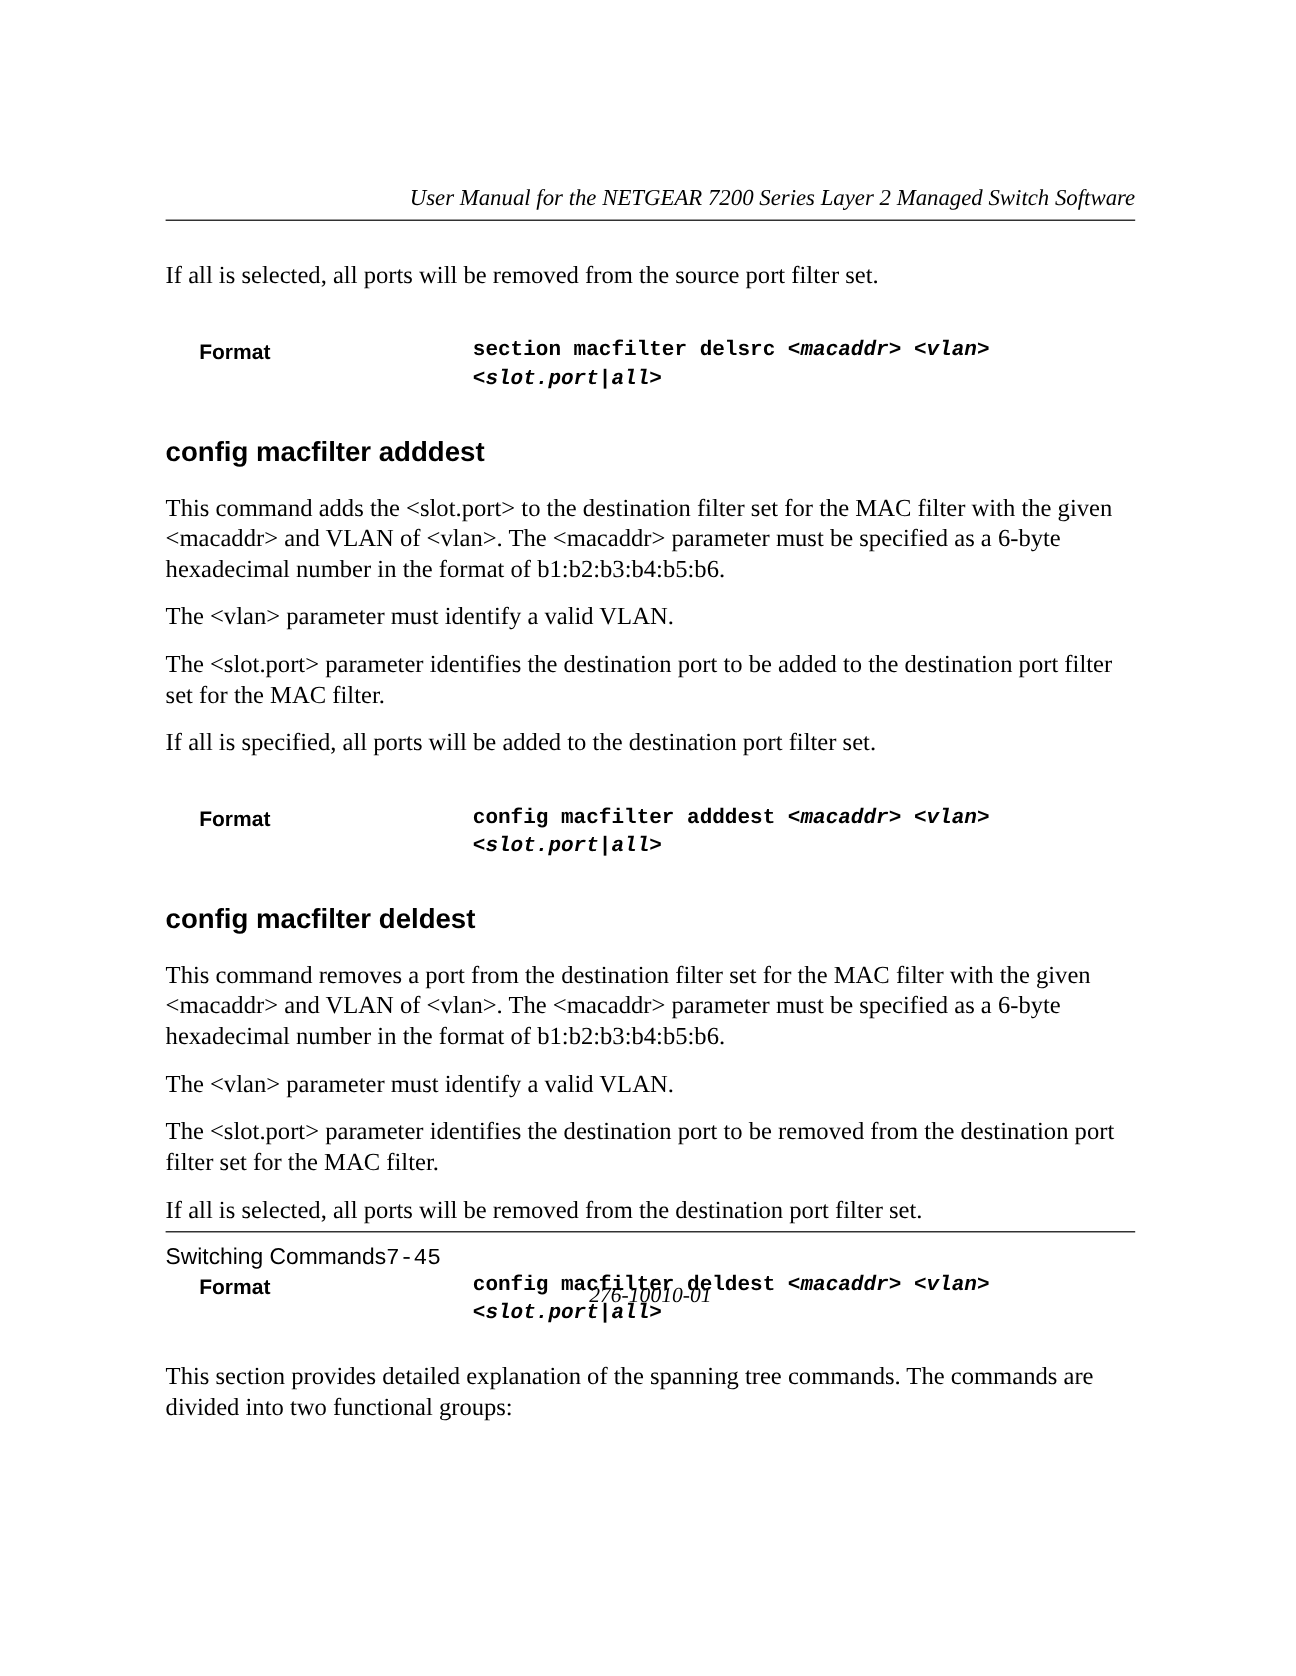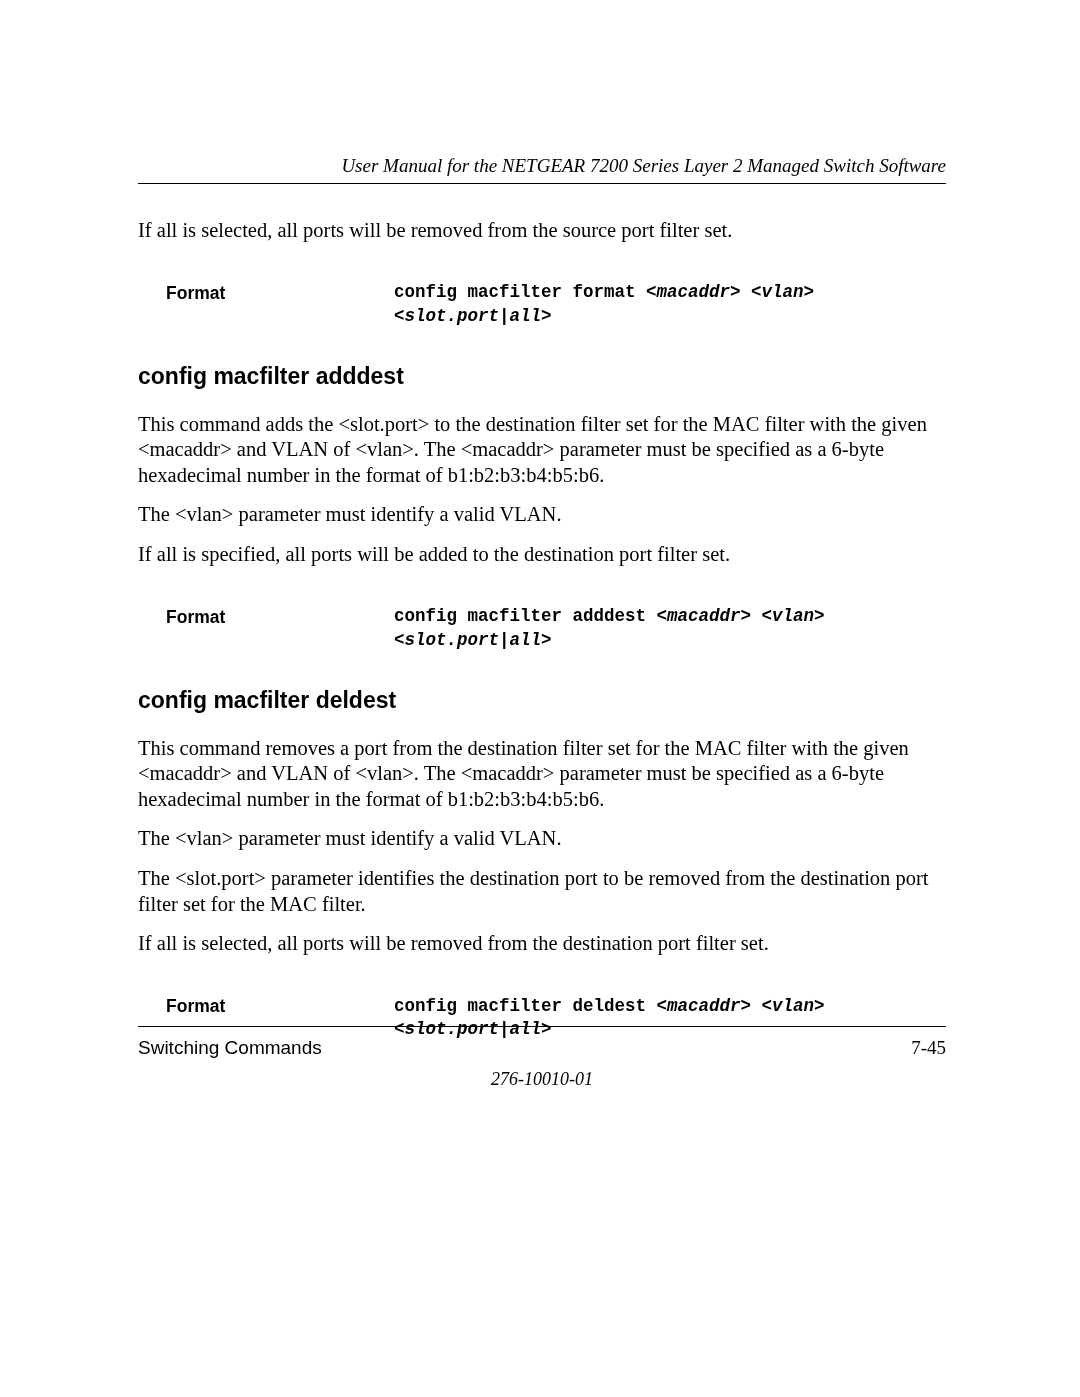--- a/index.html
+++ b/index.html
@@ -77,29 +77,28 @@
     left: 138px;
     right: 134px;
     top: 1026px;
   }
   .footer-rule {
     border-top: 1.5px solid #000;
     margin-bottom: 10px;
   }
   .footer-row {
     display: flex;
-    justify-content: space-between;
     font-size: 19px;
     font-family: Arial, Helvetica, sans-serif;
   }
   .footer-left {
     font-family: Arial, Helvetica, sans-serif;
   }
   .footer-right {
-    font-family: Liberation Serif, serif;
+    font-family: Liberation Mono, monospace;
   }
   .doc-code {
     text-align: center;
     font-style: italic;
     font-family: "Times New Roman", Times, serif;
     font-size: 18px;
     margin-top: 10px;
   }
 </style>
 </head>
@@ -107,28 +106,29 @@
 
 <div class="page">
 
   <div class="header-line">User Manual for the NETGEAR 7200 Series Layer 2 Managed Switch Software</div>
 
   <p class="body-p">If all is selected, all ports will be removed from the source port filter set.</p>
 
   <div class="fmt-row">
     <div class="fmt-label">Format</div>
     <div class="fmt-cmd">
-      <span>config macfilter format </span><span class="arg">&lt;macaddr&gt;</span><span> </span><span class="arg">&lt;vlan&gt;</span><br><span class="arg">&lt;slot.port|all&gt;</span>
+      <span>section macfilter delsrc </span><span class="arg">&lt;macaddr&gt;</span><span> </span><span class="arg">&lt;vlan&gt;</span><br><span class="arg">&lt;slot.port|all&gt;</span>
     </div>
   </div>
 
   <div class="h3">config macfilter adddest</div>
 
   <p class="body-p">This command adds the &lt;slot.port&gt; to the destination filter set for the MAC filter with the given &lt;macaddr&gt; and VLAN of &lt;vlan&gt;.   The &lt;macaddr&gt; parameter must be specified as a 6-byte hexadecimal number in the format of b1:b2:b3:b4:b5:b6.</p>
   <p class="body-p">The &lt;vlan&gt; parameter must identify a valid VLAN.</p>
+  <p class="body-p">The &lt;slot.port&gt; parameter identifies the destination port to be added to the destination port filter set for the MAC filter.</p>
   <p class="body-p">If all is specified, all ports will be added to the destination port filter set.</p>
 
   <div class="fmt-row">
     <div class="fmt-label">Format</div>
     <div class="fmt-cmd">
       <span>config macfilter adddest </span><span class="arg">&lt;macaddr&gt;</span><span> </span><span class="arg">&lt;vlan&gt;</span><br><span class="arg">&lt;slot.port|all&gt;</span>
     </div>
   </div>
 
   <div class="h3">config macfilter deldest</div>
@@ -140,20 +140,21 @@
 
   <div class="fmt-row">
     <div class="fmt-label">Format</div>
     <div class="fmt-cmd">
       <span>config macfilter deldest </span><span class="arg">&lt;macaddr&gt;</span><span> </span><span class="arg">&lt;vlan&gt;</span><br><span class="arg">&lt;slot.port|all&gt;</span>
     </div>
   </div>
 
   <div class="h2-space"></div>
 
+  <p class="body-p">This section provides detailed explanation of the spanning tree commands. The commands are divided into two functional groups:</p>
 
   <div class="footer">
     <div class="footer-rule"></div>
     <div class="footer-row">
       <span class="footer-left">Switching Commands</span>
       <span class="footer-right">7-45</span>
     </div>
     <div class="doc-code">276-10010-01</div>
   </div>
 

